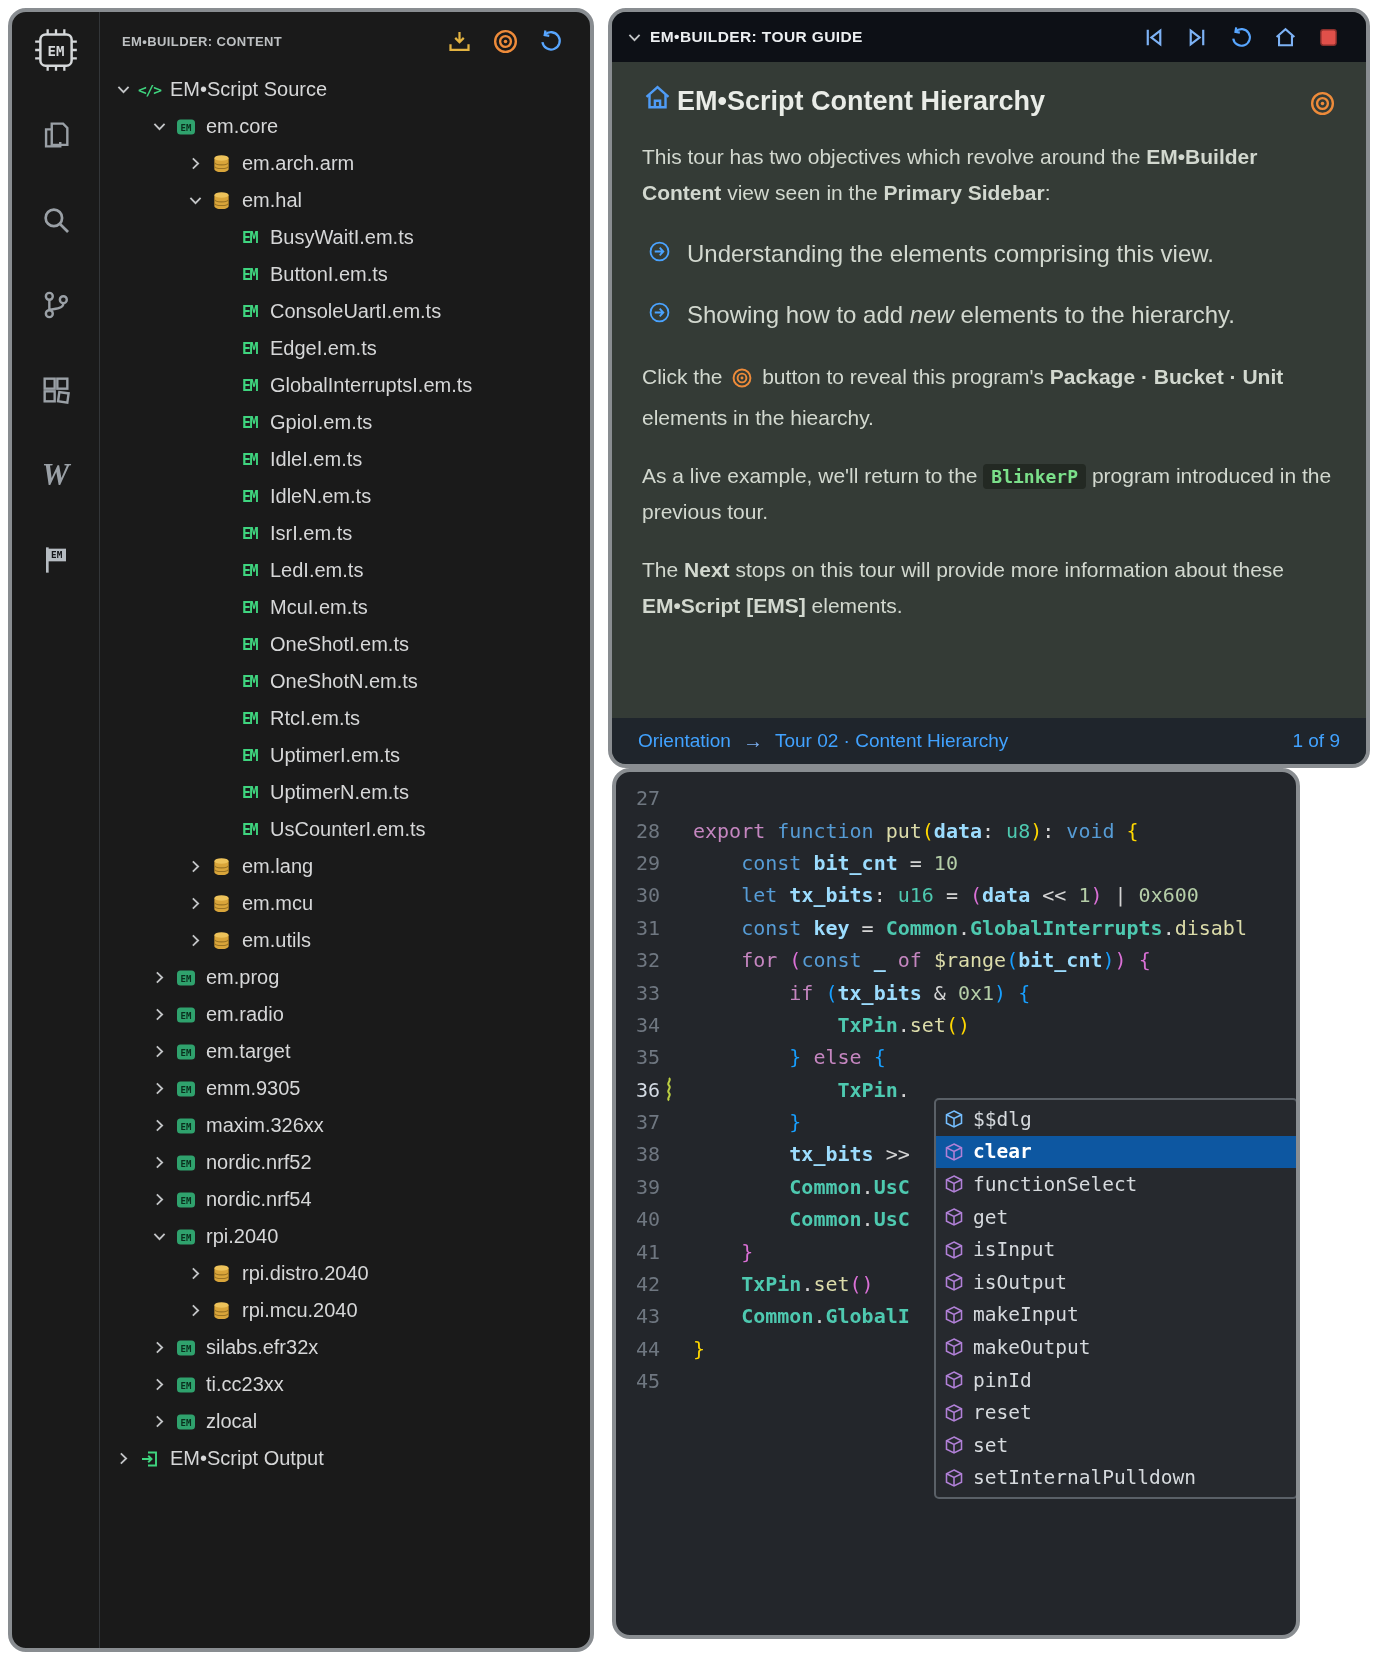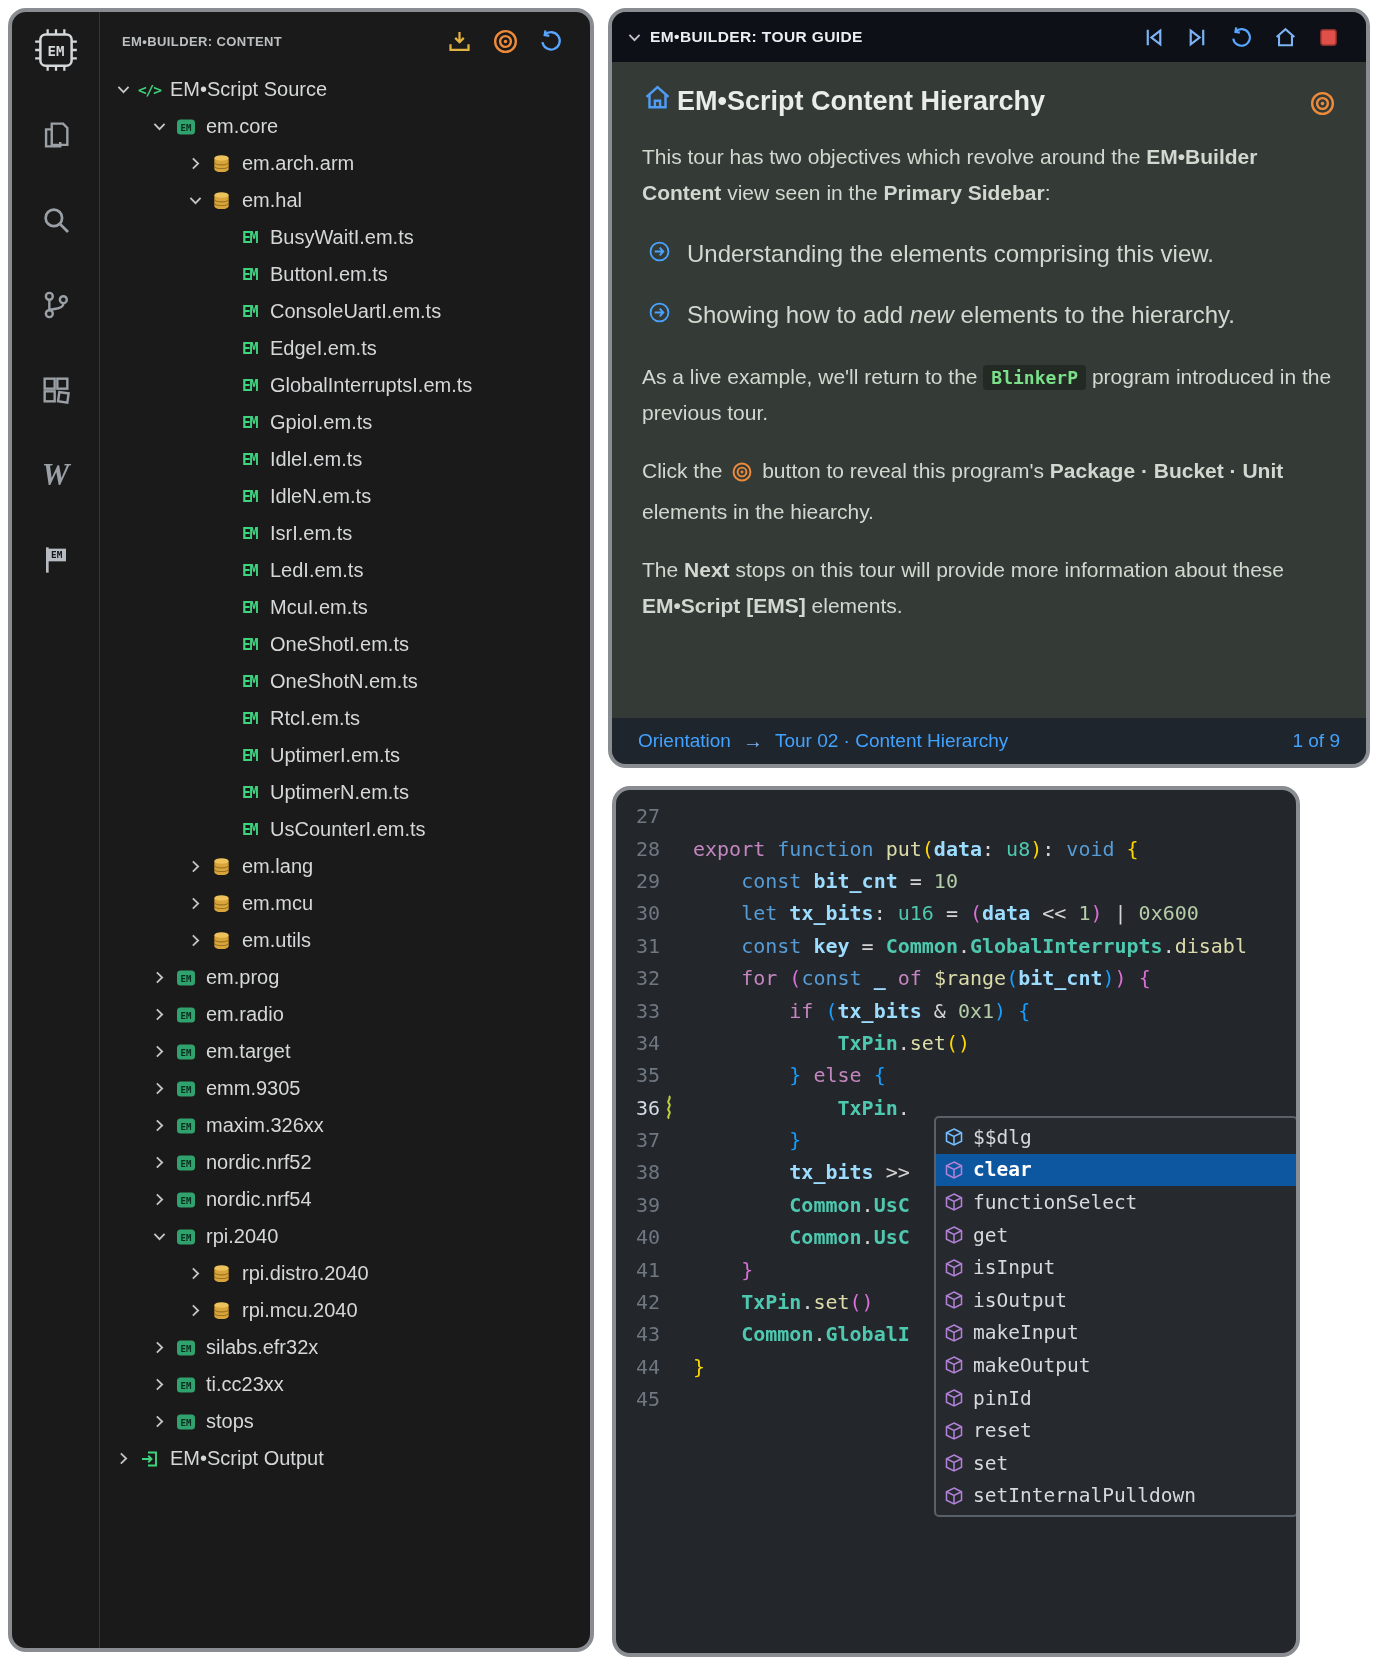--- a/index.html
+++ b/index.html
@@ -39,21 +39,21 @@
   .tg-bullet{display:flex;gap:16px;align-items:flex-start;font-size:24px;line-height:1.45;color:#d2d8cf;margin:26px 0 26px 6px;}
   .bullet-ic{flex-shrink:0;margin-top:3px;display:flex;}
   .code-chip{font-family:"DejaVu Sans Mono",monospace;font-size:18px;font-weight:bold;color:#7be08a;background:#232923;padding:2px 8px;border-radius:4px;}
   .inline-target{display:inline-block;vertical-align:-5px;margin:0 3px;}
   .tg-footer{height:46px;background:#1f252c;display:flex;align-items:center;padding:0 26px;gap:12px;flex-shrink:0;}
   .tg-link{font-size:19px;color:#41a2ff;cursor:pointer;}
   .tg-arrow{color:#7db2f5;font-size:20px;}
   .tg-progress{margin-left:auto;font-size:19px;color:#41a2ff;}
 
   
-  .code-panel{left:612px;top:786px;width:688px;height:871px;background:#23262b;font-family:"DejaVu Sans Mono",monospace;}
+  .code-panel{left:612px;top:768px;width:688px;height:871px;background:#23262b;font-family:"DejaVu Sans Mono",monospace;}
   .code-lines{padding-top:10px;}
   .cl{display:flex;height:32.4px;align-items:center;position:relative;}
   .ln{width:44px;text-align:right;font-size:20px;color:#6f7781;flex-shrink:0;}
   .ln.active{color:#d3dae3;}
   .lmark{position:absolute;left:49px;top:3px;display:flex;}
   .ct{padding-left:33px;font-size:20px;white-space:pre;color:#d4d4d4;}
   .tok-kw{color:#c586c0;}
   .tok-kw2{color:#569cd6;}
   .tok-fn{color:#dcdcaa;}
   .tok-type{color:#4ec9b0;}
@@ -541,21 +541,21 @@
             <svg width="17" height="17" viewBox="0 0 16 16" fill="none" stroke="#c2c4c6" stroke-width="1.7">
               <path d="M5.5 3.2 10.5 8 5.5 12.8"></path>
             </svg>
           </span>
           <span class="ticon">
             <svg width="22" height="22" viewBox="0 0 22 22">
               <rect x="2" y="3.5" width="18" height="15" rx="3.5" fill="#2fa26d"></rect>
               <text x="11" y="15" text-anchor="middle" font-size="9" font-weight="bold" fill="#0a2e1d" font-family="DejaVu Sans Mono,monospace">EM</text>
             </svg>
           </span>
-          <span class="tlabel">stops</span>
+          <span class="tlabel">zlocal</span>
         </div>
         <div class="tree-row" style="padding-left: 10px;">
           <span class="tw">
             <svg width="17" height="17" viewBox="0 0 16 16" fill="none" stroke="#c2c4c6" stroke-width="1.7">
               <path d="M5.5 3.2 10.5 8 5.5 12.8"></path>
             </svg>
           </span>
           <span class="ticon">
             <svg width="22" height="22" viewBox="0 0 22 22" fill="none" stroke="#3fd57f" stroke-width="1.9">
               <path d="M9 4.5h8v13H9"></path>
@@ -637,26 +637,26 @@
         </div>
         <div class="tg-bullet">
           <span class="bullet-ic">
             <svg width="23" height="23" viewBox="0 0 24 24" fill="none" stroke="#4aa3ff" stroke-width="1.9">
               <circle cx="12" cy="12" r="9.3"></circle>
               <path d="M7 12h9M12.2 8 16 12l-3.8 4"></path>
             </svg>
           </span>
           <span><span>Showing how to add </span><span style="font-style: italic;">new</span><span> elements to the hierarchy.</span></span>
         </div>
-        <p class="tg-p"><span><span>As a live example, we'll return to the </span><code class="code-chip">BlinkerP</code><span> program introduced in the previous tour.</span></span></p>
         <p class="tg-p"><span><span>Click the </span><span class="inline-target"><svg width="22" height="22" viewBox="0 0 24 24" fill="none">
                 <circle cx="12" cy="12" r="9.2" stroke="#ee8b3a" stroke-width="2.1"></circle>
                 <circle cx="12" cy="12" r="4.8" stroke="#ee8b3a" stroke-width="2.1"></circle>
                 <circle cx="12" cy="12" r="1.6" fill="#ee8b3a"></circle>
               </svg></span><span> button to reveal this program's </span><span style="font-weight: bold;">Package · Bucket · Unit</span><span> elements in the hiearchy.</span></span></p>
+        <p class="tg-p"><span><span>As a live example, we'll return to the </span><code class="code-chip">BlinkerP</code><span> program introduced in the previous tour.</span></span></p>
         <p class="tg-p"><span><span>The </span><span style="font-weight: bold;">Next</span><span> stops on this tour will provide more information about these </span><span style="font-weight: bold;">EM•Script [EMS]</span><span> elements.</span></span></p>
       </div>
   </div>
   <div class="tg-footer">
     <span class="tg-link">Orientation</span>
     <span class="tg-arrow">→</span>
     <span class="tg-link">Tour 02 · Content Hierarchy</span>
     <span class="tg-progress">1 of 9</span>
   </div>
 </div>

